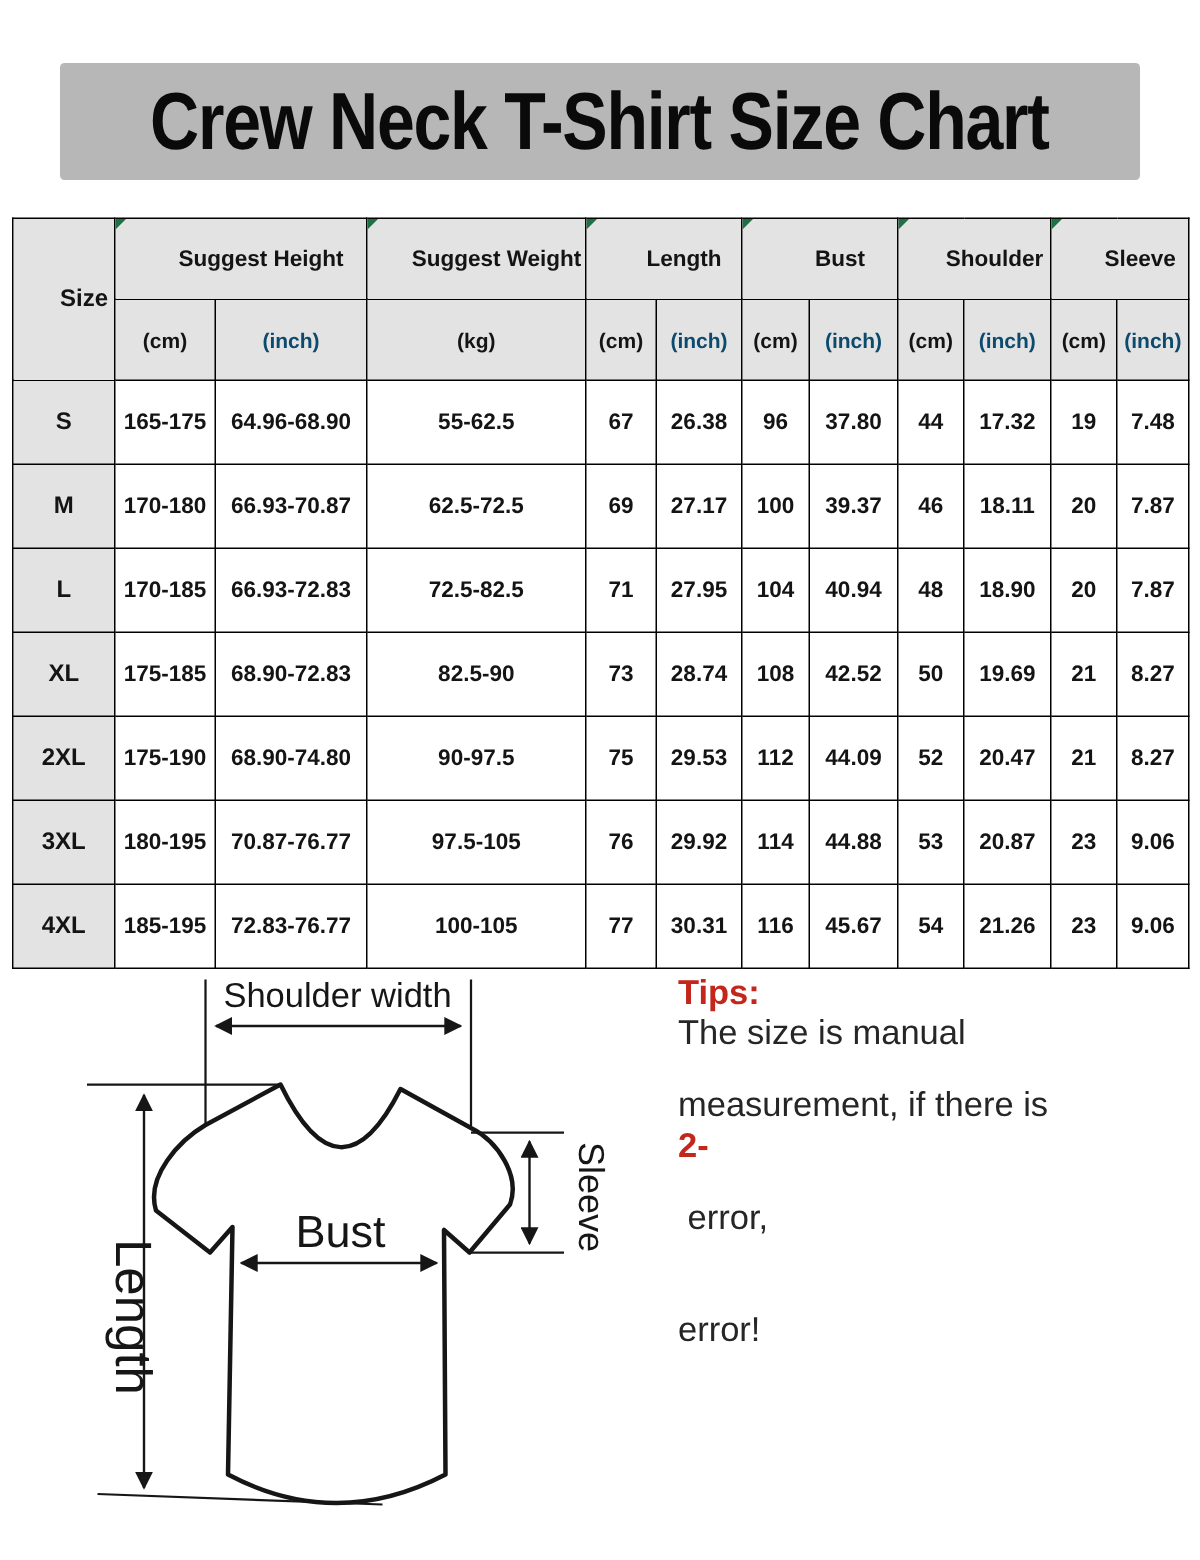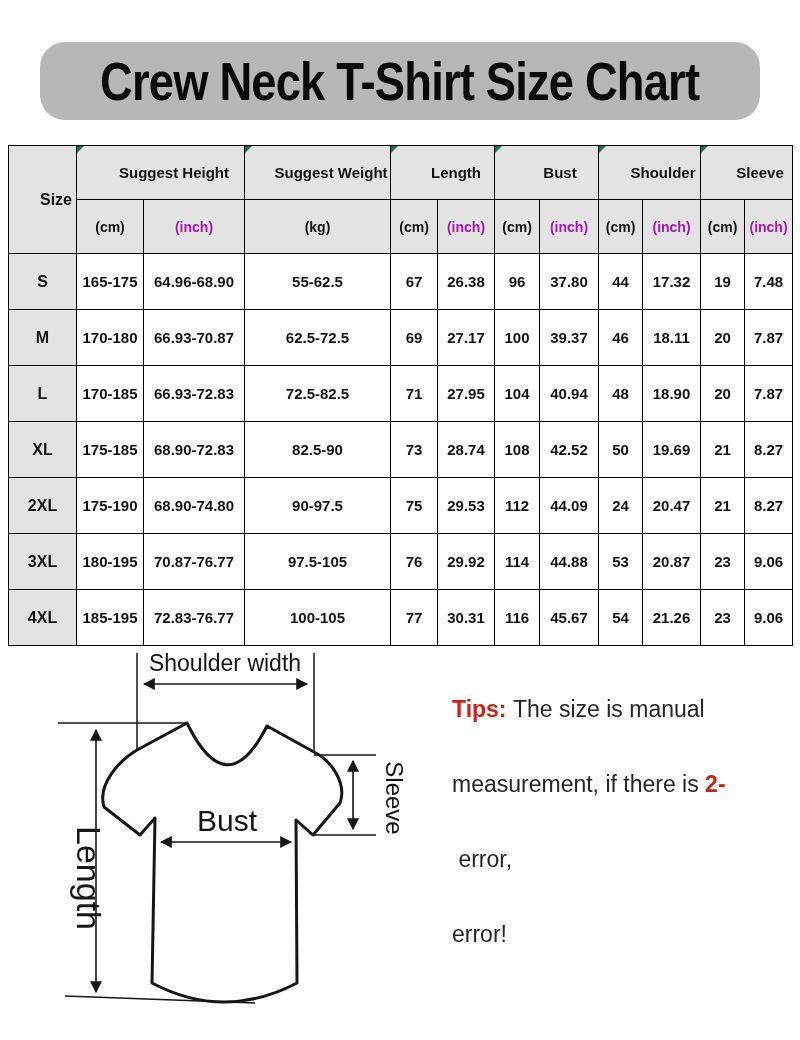--- a/index.html
+++ b/index.html
@@ -1,45 +1,45 @@
 <!DOCTYPE html>
 <html><head>
 <meta charset="utf-8">
 <style>
   html,body{margin:0;padding:0;background:#fff;}
   .page{position:relative;width:800px;height:1040px;background:#ffffff;overflow:hidden;
         font-family:"Liberation Sans",sans-serif;color:#111;}
 
   
   .title-banner{position:absolute;left:40px;top:42px;width:720px;height:78px;
-                background:#b7b7b7;border-radius:25px;display:flex;align-items:center;justify-content:center;}
+                background:#b7b7b7;border-radius:3px;display:flex;align-items:center;justify-content:center;}
   .title-banner span{font-weight:bold;font-size:54px;color:#0a0a0a;letter-spacing:-1px;
                      transform:scaleX(.84);white-space:nowrap;}
 
   
   table.size-table{position:absolute;left:8px;top:145px;width:784px;border-collapse:collapse;table-layout:fixed;}
   .size-table th,.size-table td{border:1px solid #000;text-align:center;vertical-align:middle;
                                 padding:0;font-weight:bold;color:#141414;overflow:hidden;}
   .size-table thead th{background:#e3e3e3;}
   .size-table thead tr.grp th{height:53px;font-size:15px;position:relative;padding-left:27px;}
   .size-table thead tr.sub th{height:53px;font-size:14px;}
-  .size-table th.inch{color:#a21caf;}
+  .size-table th.inch{color:#0c4a6e;}
   .size-table tbody tr{height:56px;}
   .size-table tbody th{background:#e3e3e3;font-size:16px;}
   .size-table tbody td{background:#ffffff;font-size:15px;}
   .tri{position:absolute;top:0;left:0;width:0;height:0;
        border-top:7px solid #1e7145;border-right:7px solid transparent;}
 
   
   .diagram{position:absolute;left:20px;top:645px;width:440px;height:395px;}
   .diagram text{fill:#161616;}
 
   
   .tips{position:absolute;left:452px;top:648px;width:336px;font-size:23px;color:#262626;}
-  .tips-line{height:75px;display:flex;align-items:flex-end;white-space:pre;}
+  .tips-line{height:75px;display:flex;align-items:flex-start;white-space:pre;flex-direction:column;}
   .tips .red{color:#c3261a;font-weight:bold;}
 </style>
 </head>
 <body>
 
 <div class="page">
 
   <div class="title-banner">
     <span>Crew Neck T-Shirt Size Chart</span>
   </div>
@@ -142,21 +142,21 @@
         </tr>
         <tr>
           <th>2XL</th>
           <td>175-190</td>
           <td>68.90-74.80</td>
           <td>90-97.5</td>
           <td>75</td>
           <td>29.53</td>
           <td>112</td>
           <td>44.09</td>
-          <td>24</td>
+          <td>52</td>
           <td>20.47</td>
           <td>21</td>
           <td>8.27</td>
         </tr>
         <tr>
           <th>3XL</th>
           <td>180-195</td>
           <td>70.87-76.77</td>
           <td>97.5-105</td>
           <td>76</td>

